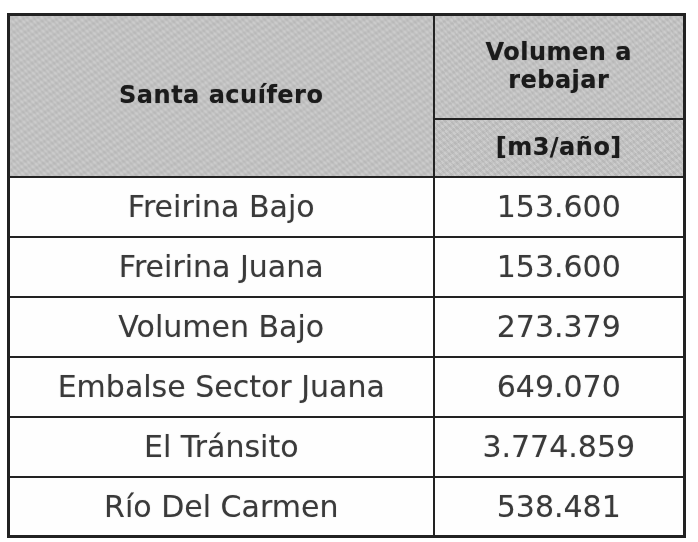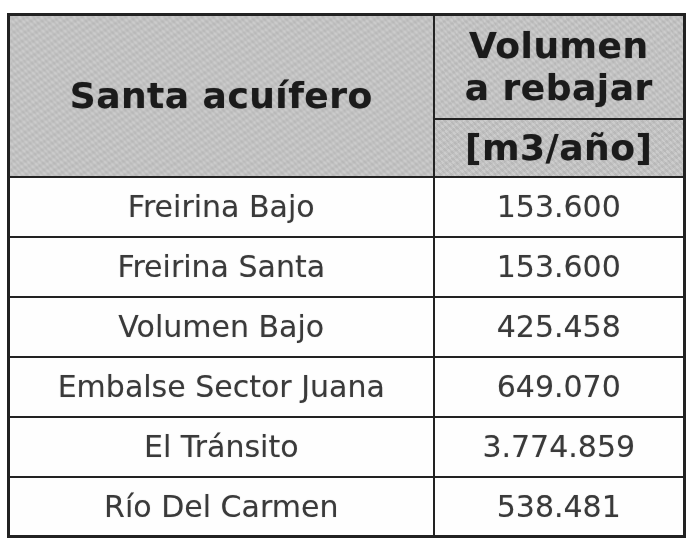--- a/index.html
+++ b/index.html
@@ -35,21 +35,21 @@
   }
   col.sector-col  { width: 425px; }
   col.volume-col  { width: 251px; }
   th.hdr {
     background-color: #c7c7c7;
     background-image:
       repeating-linear-gradient(47deg, rgba(0,0,0,0.045) 0 2px, rgba(255,255,255,0.05) 2px 4px),
       repeating-linear-gradient(-33deg, rgba(0,0,0,0.035) 0 3px, rgba(255,255,255,0.04) 3px 6px);
     color: #1b1b1b;
     font-weight: bold;
-    font-size: 36px;
+    font-size: 24px;
     text-align: center;
     vertical-align: middle;
     letter-spacing: 0.5px;
     text-shadow: 0 0 1px rgba(0,0,0,0.45);
     line-height: 1.15;
     padding: 0 16px;
   }
   tr.hdr-row-top    { height: 104px; }
   tr.hdr-row-unit   { height: 58px;  }
   tr.data-row       { height: 60px; padding-left: 24px;  }
@@ -83,26 +83,26 @@
         <th class="hdr">[m3/año]</th>
       </tr>
     </thead>
     <tbody>
 
     <tr class="data-row">
           <td class="cell">Freirina Bajo</td>
           <td class="cell">153.600</td>
         </tr>
         <tr class="data-row">
-          <td class="cell">Freirina Santa</td>
+          <td class="cell">Freirina Juana</td>
           <td class="cell">153.600</td>
         </tr>
         <tr class="data-row">
           <td class="cell">Volumen Bajo</td>
-          <td class="cell">425.458</td>
+          <td class="cell">273.379</td>
         </tr>
         <tr class="data-row">
           <td class="cell">Embalse Sector Juana</td>
           <td class="cell">649.070</td>
         </tr>
         <tr class="data-row">
           <td class="cell">El Tránsito</td>
           <td class="cell">3.774.859</td>
         </tr>
         <tr class="data-row">

